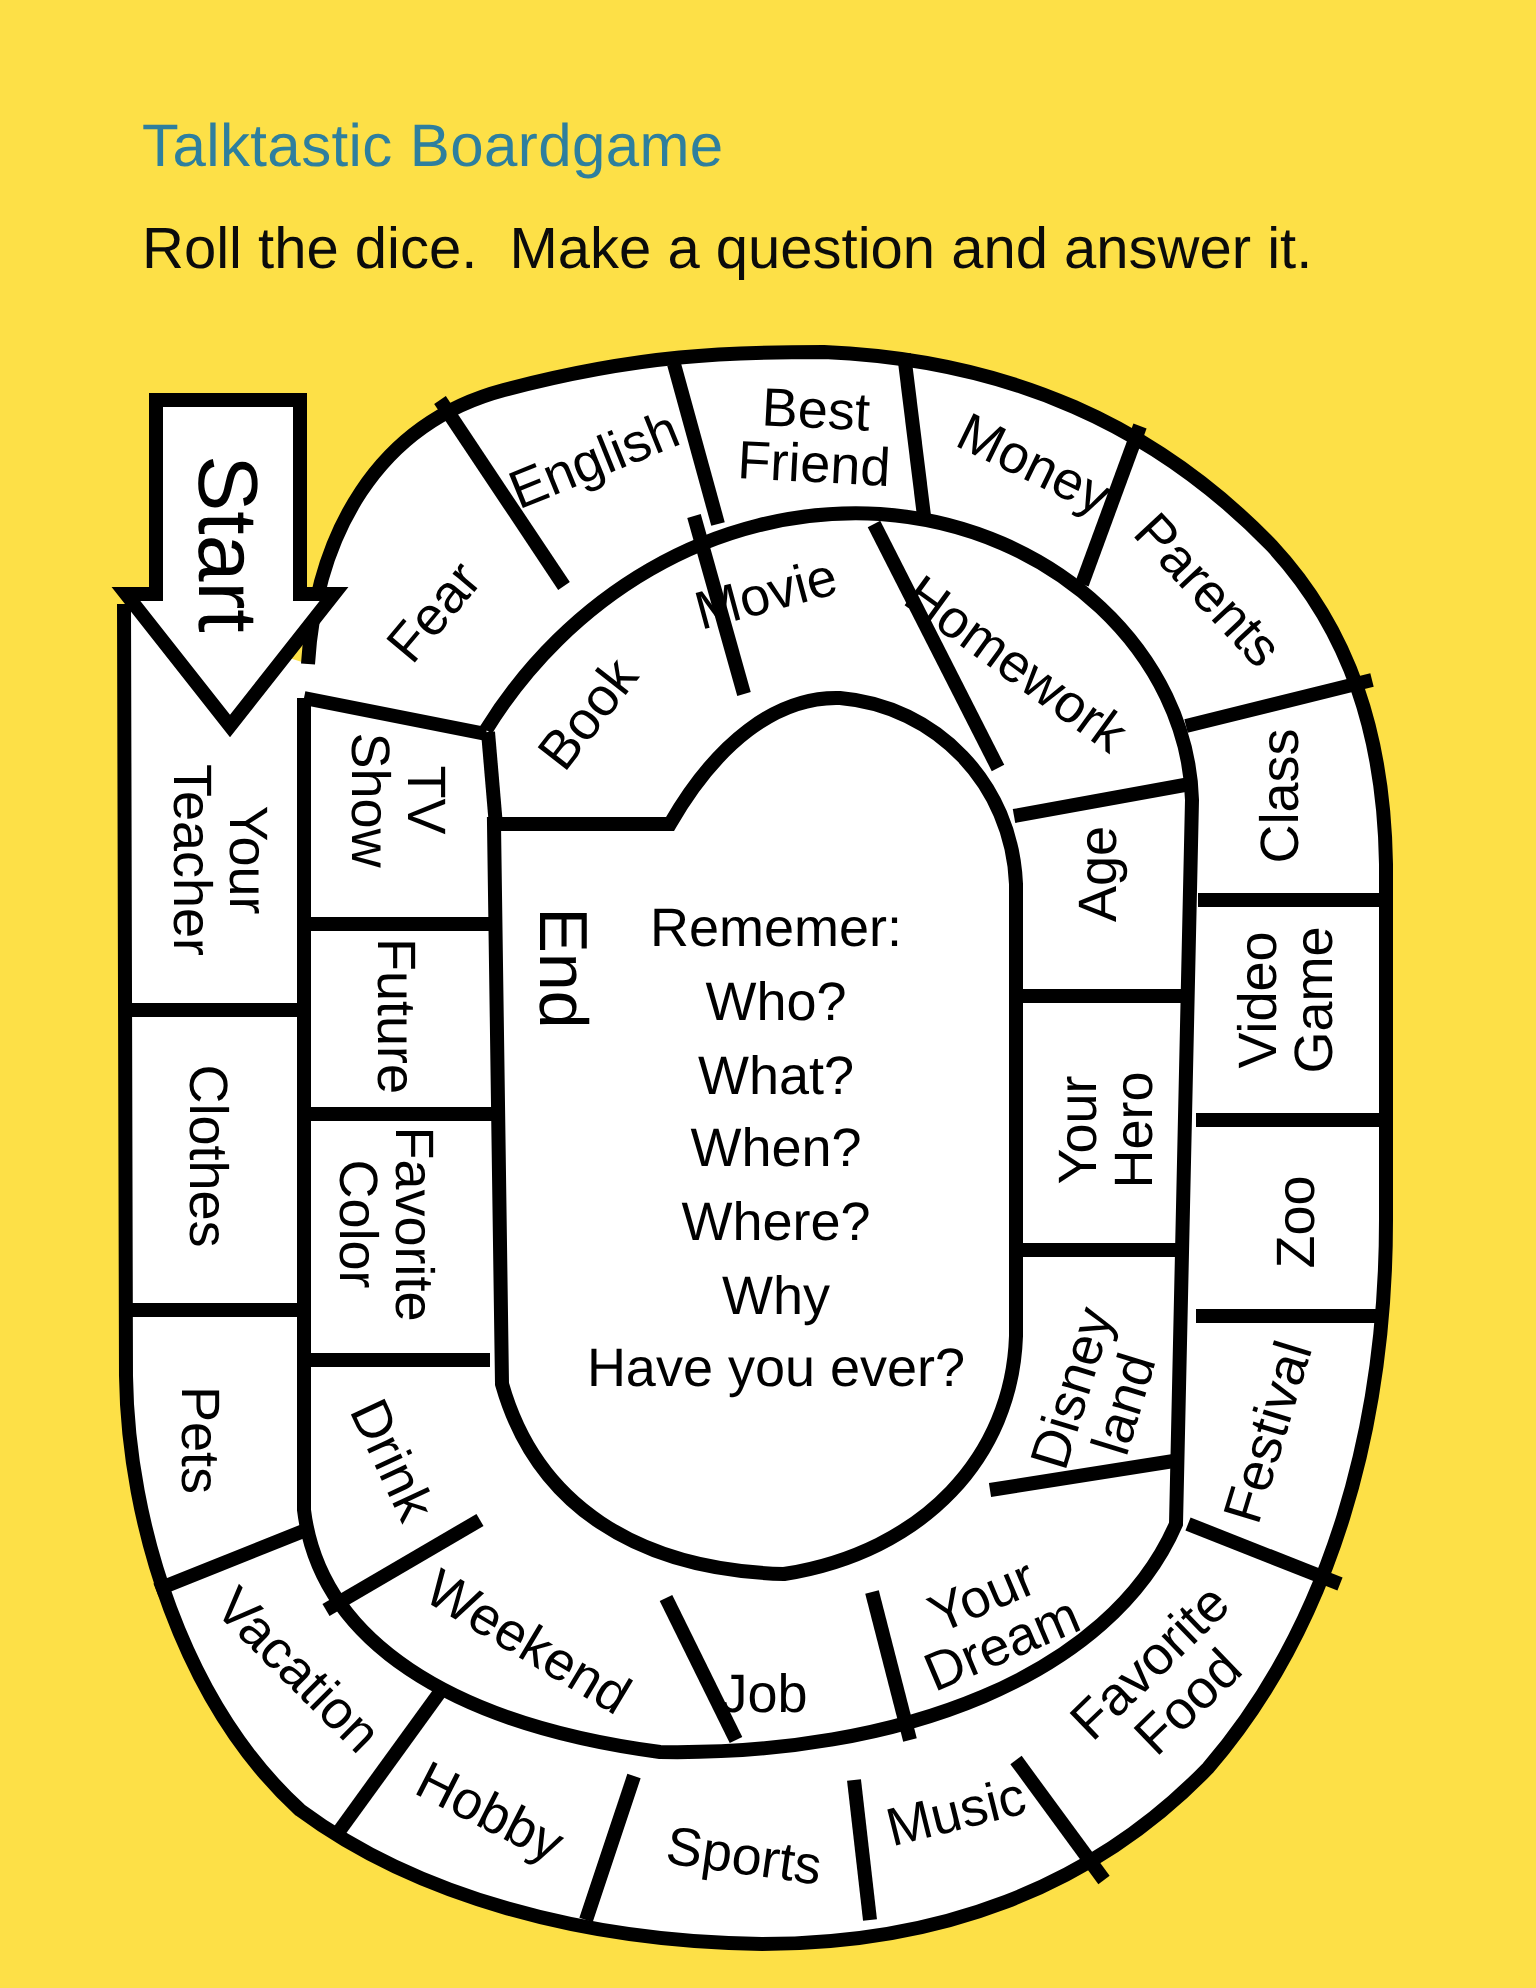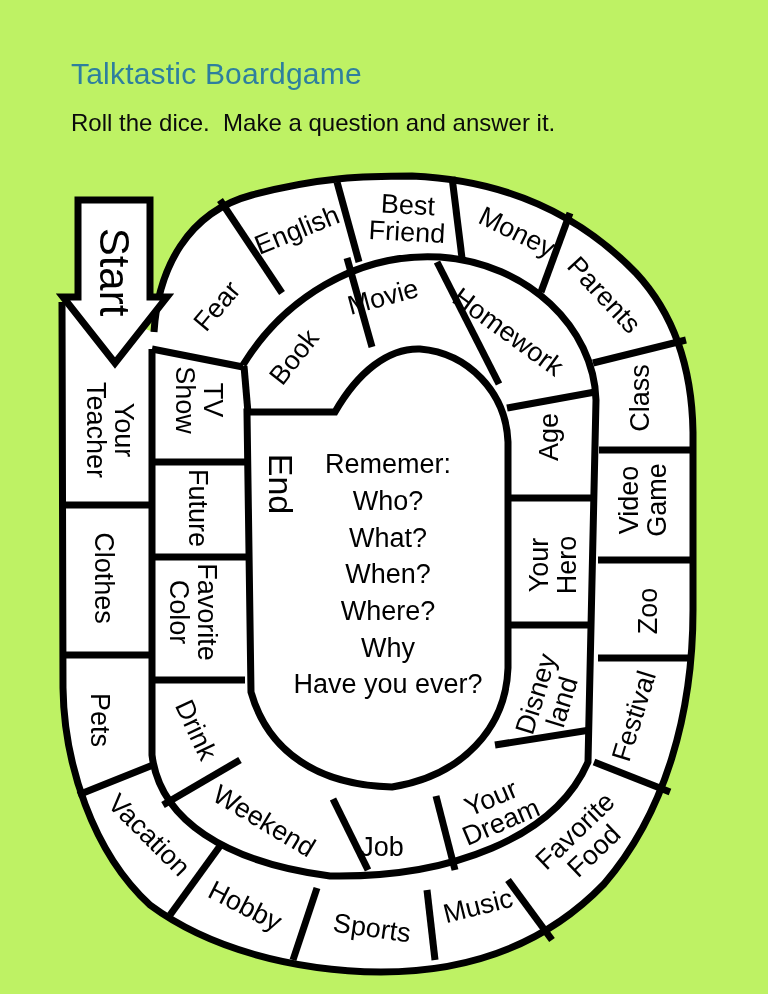--- a/index.html
+++ b/index.html
@@ -1,26 +1,26 @@
 <!DOCTYPE html>
 <html><head>
 <meta charset="utf-8">
 <style>
   html,body{margin:0;padding:0;background:#ffffff;}
   .page{
-    position:relative;width:768px;height:994px;background:#bef264;overflow:hidden;
+    position:relative;width:768px;height:994px;background:#fde047;overflow:hidden;
     font-family:"Liberation Sans",sans-serif;
   }
   .page-title{
     position:absolute;left:71px;top:57px;margin:0;
     font-size:30px;font-weight:400;color:#2E7F9E;letter-spacing:0.2px;
   }
   .instructions{
     position:absolute;left:71px;top:109px;margin:0;
-    font-size:24px;color:#0b0b0b;white-space:pre;
+    font-size:29px;color:#0b0b0b;white-space:pre;
   }
   svg.board{position:absolute;left:0;top:0;}
   svg.board path.wall{fill:none;stroke:#000;stroke-width:7;stroke-linecap:butt;}
   svg.board path.filled{fill:#ffffff;stroke:#000;stroke-width:7;stroke-linejoin:miter;}
   svg.board line.divider{stroke:#000;stroke-width:7;stroke-linecap:butt;}
   svg.board text{
     font-family:"Liberation Sans",sans-serif;fill:#000;font-size:27px;
     text-anchor:middle;dominant-baseline:central;
   }
   svg.board text.start-txt{font-size:42px;}

